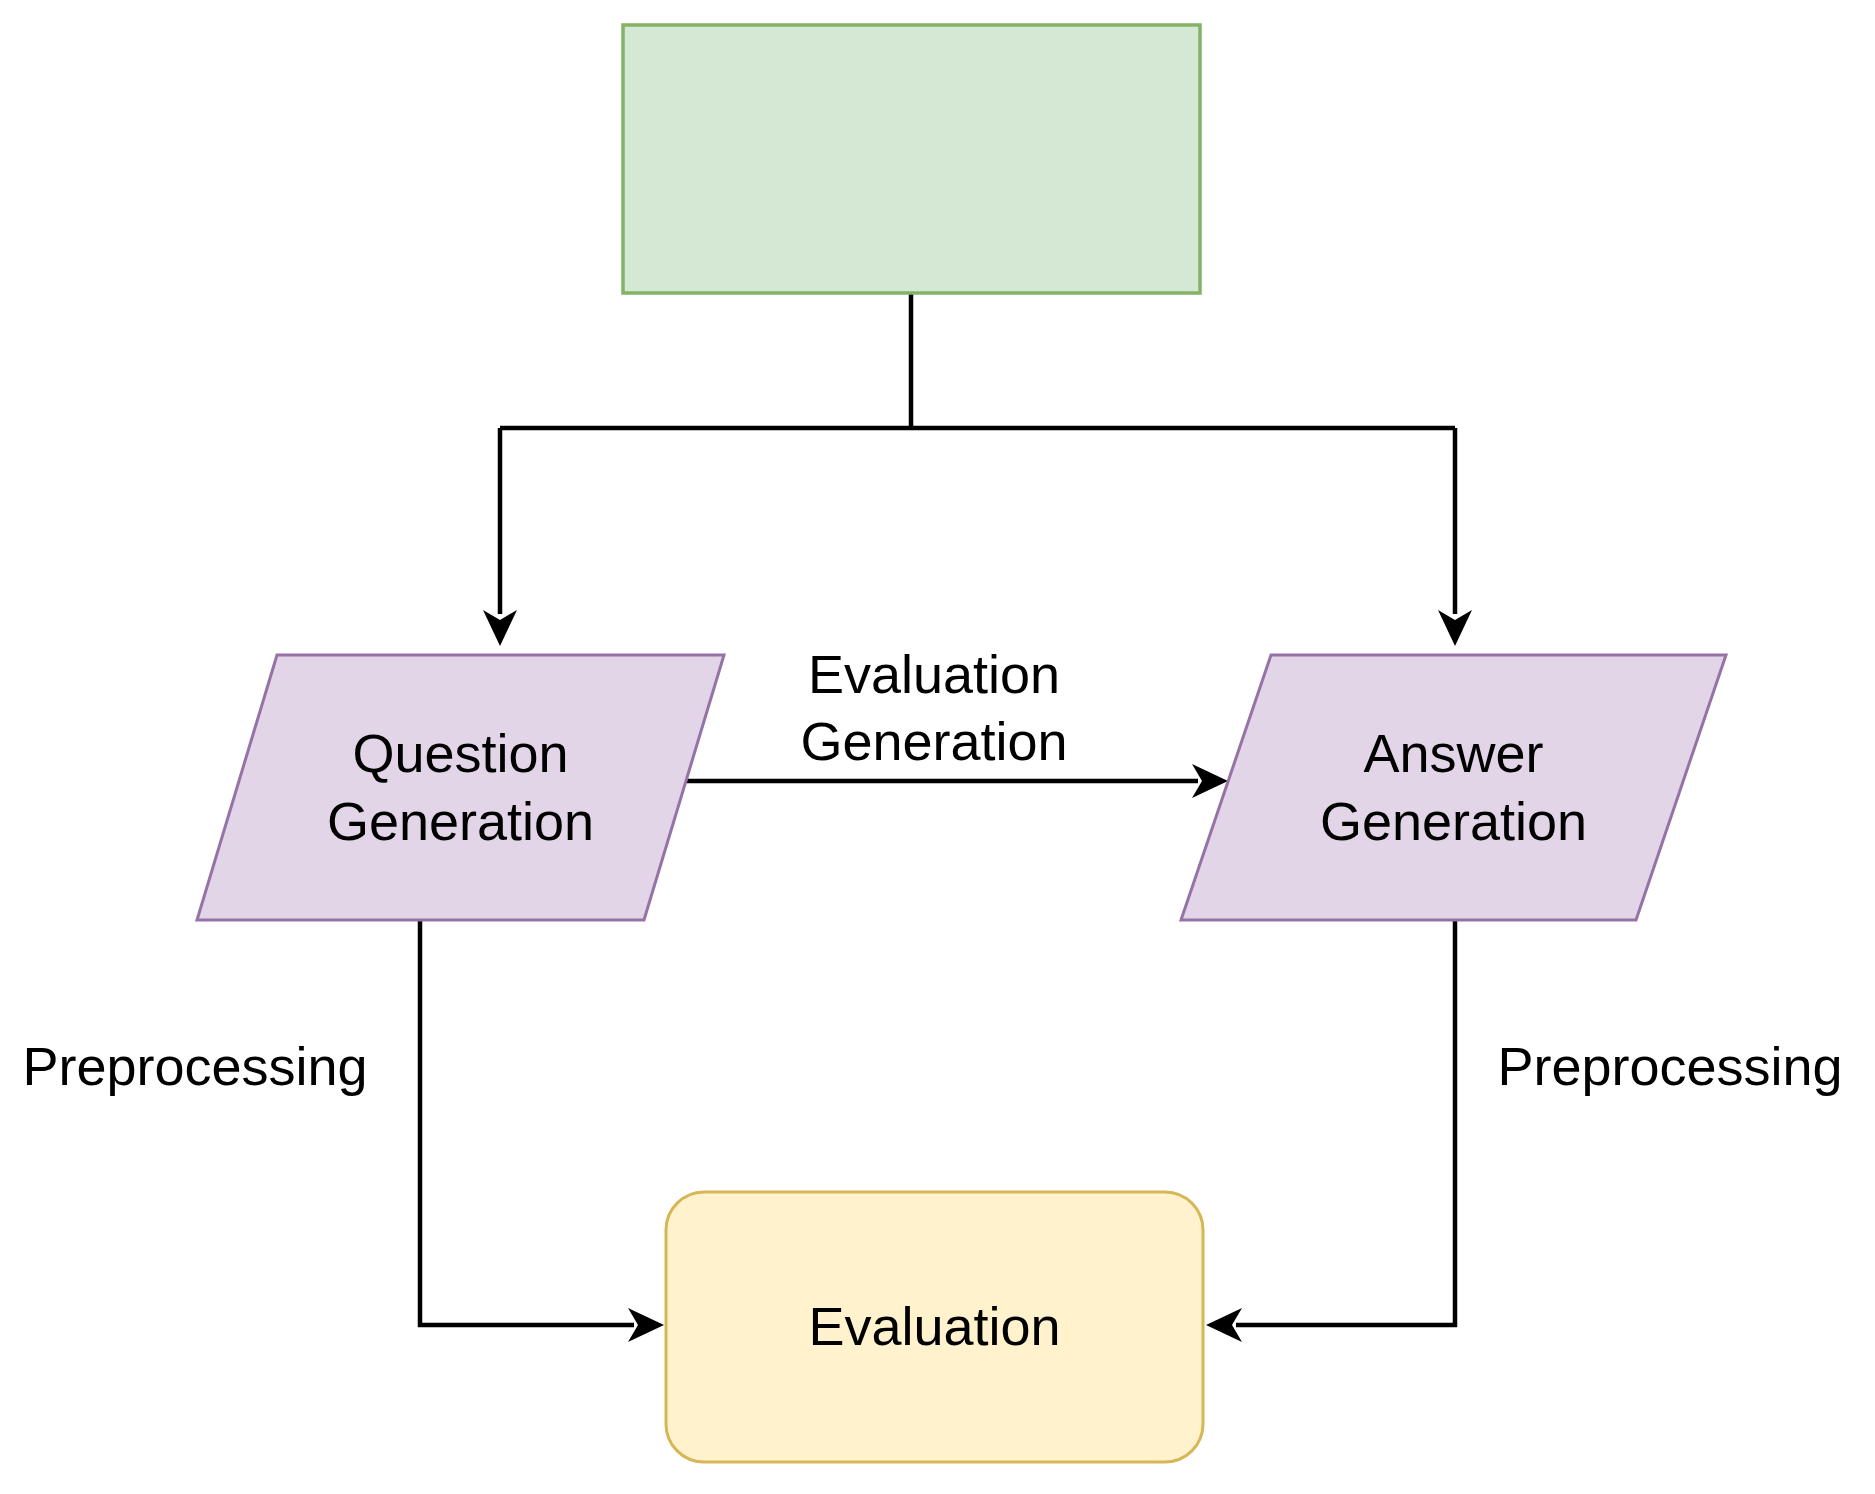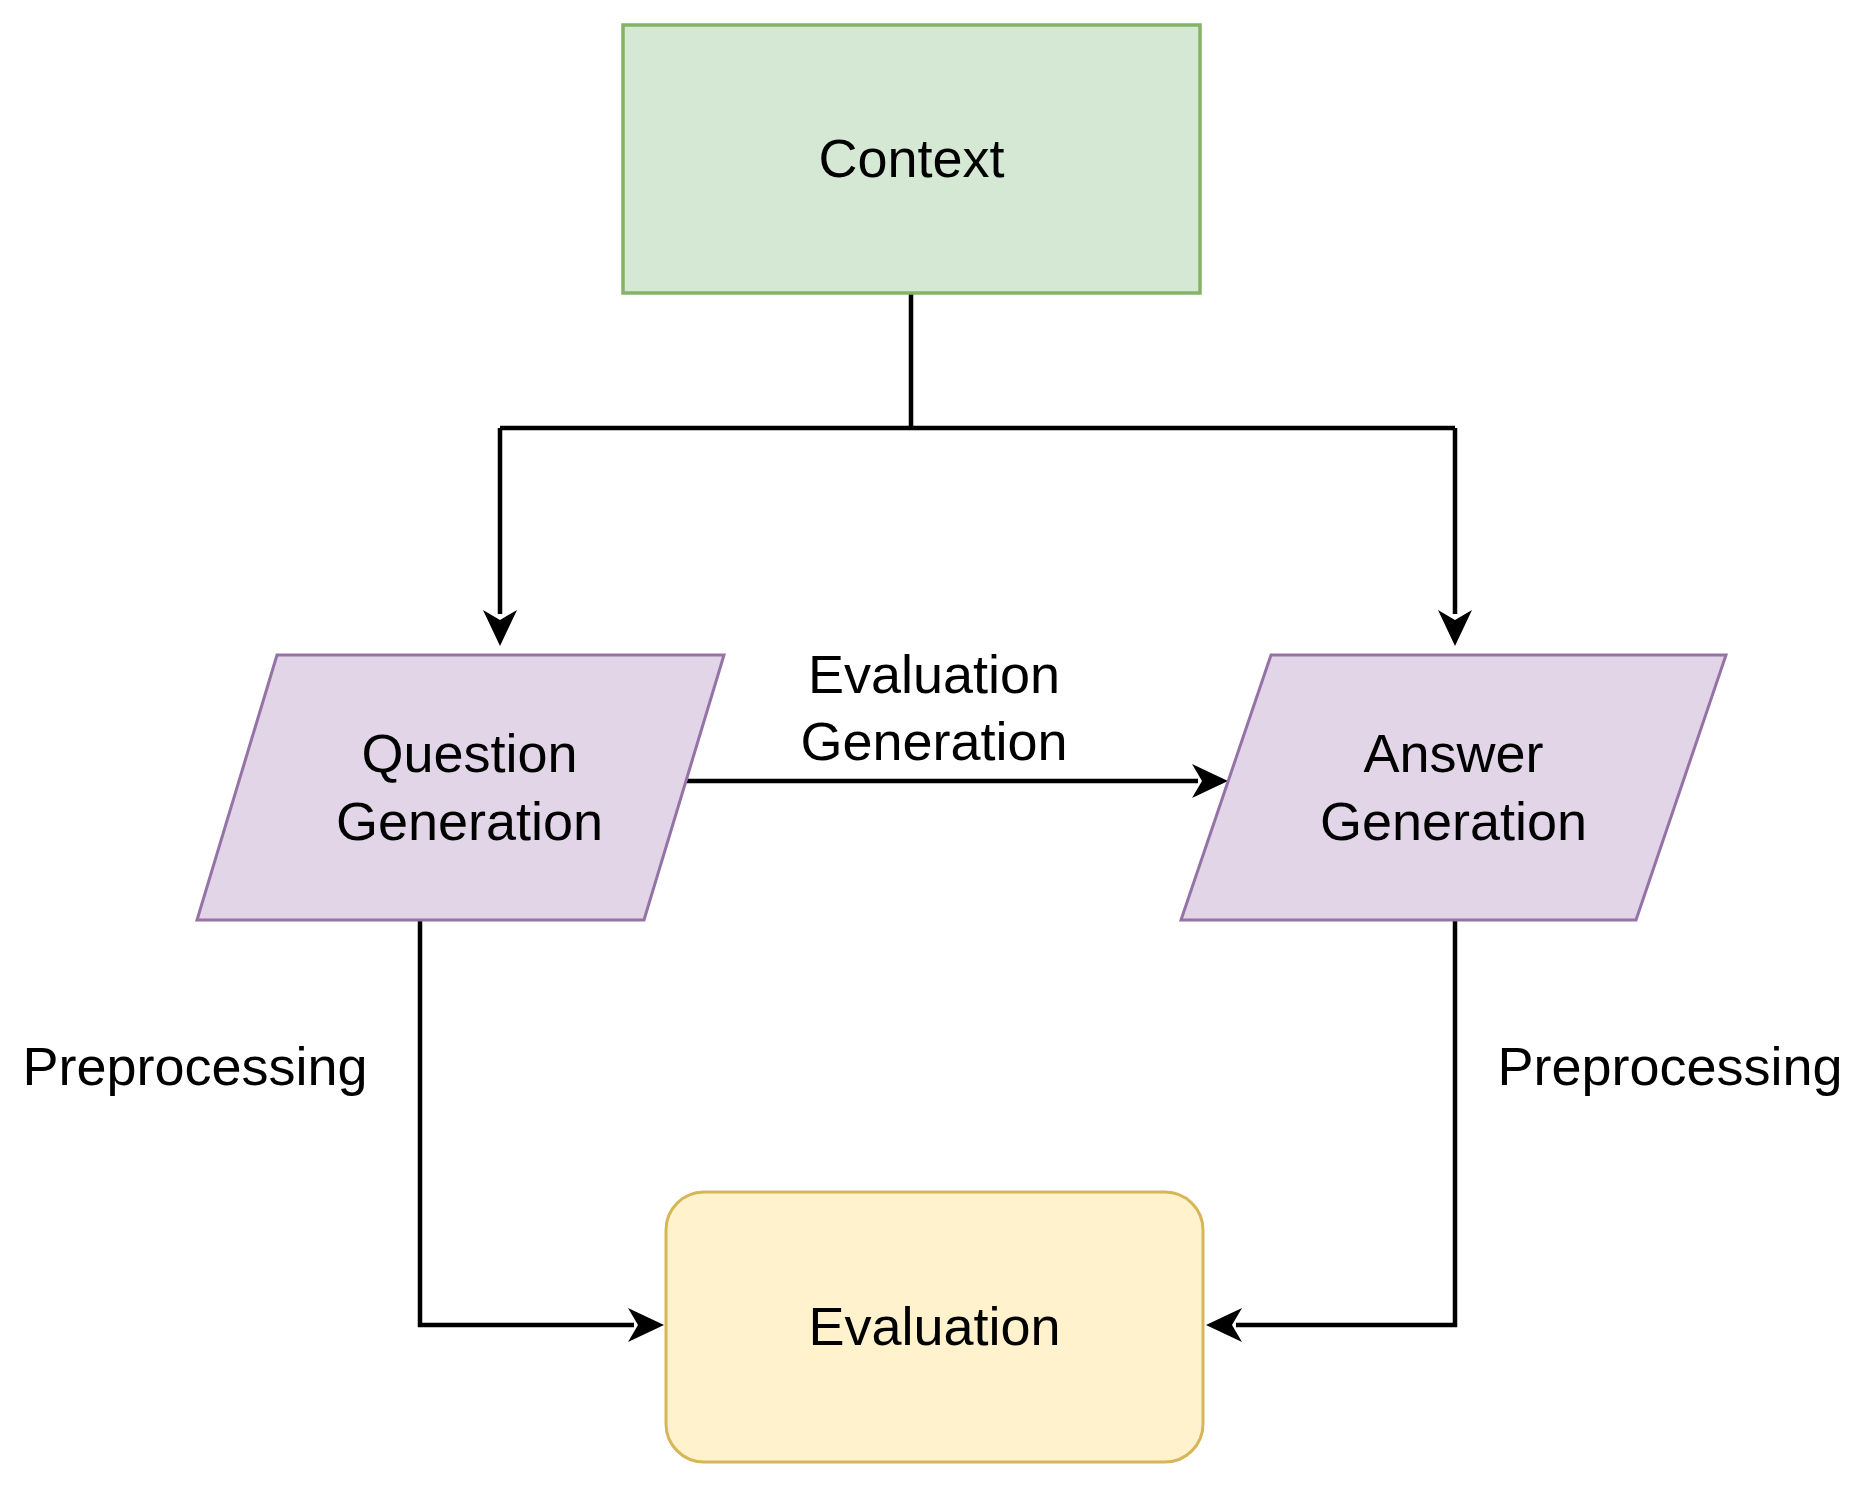--- a/index.html
+++ b/index.html
@@ -61,25 +61,22 @@
 
     <rect x="623" y="25" width="577" height="268" stroke-width="3.5" fill="#d5e8d4" stroke="#82b366"></rect>
 
     <polygon points="277,655 724,655 644,920 197,920" stroke-width="3" fill="#e1d5e7" stroke="#9673a6"></polygon>
 
     <polygon points="1271,655 1726,655 1636,920 1181,920" stroke-width="3" fill="#e1d5e7" stroke="#9673a6"></polygon>
 
     <rect x="666" y="1192" width="537" height="270" rx="38" ry="38" stroke-width="3" fill="#fff2cc" stroke="#d6b656"></rect>
   </svg>
 
-  <div class="label" style="left:623px; top:25px; width:577px; height:268px;">
-    <span>Context</span>
-  </div>
 
-  <div class="label" style="left:206px; top:655px; width:527px; height:265px;">
+  <div class="label" style="left:197px; top:655px; width:527px; height:265px;">
     <span>Question</span>
     <span>Generation</span>
   </div>
 
   <div class="label" style="left:1181px; top:655px; width:545px; height:265px;justify-content:center;">
     <span>Answer</span>
     <span>Generation</span>
   </div>
 
   <div class="label" style="left:666px; top:1192px; width:537px; height:270px;">

